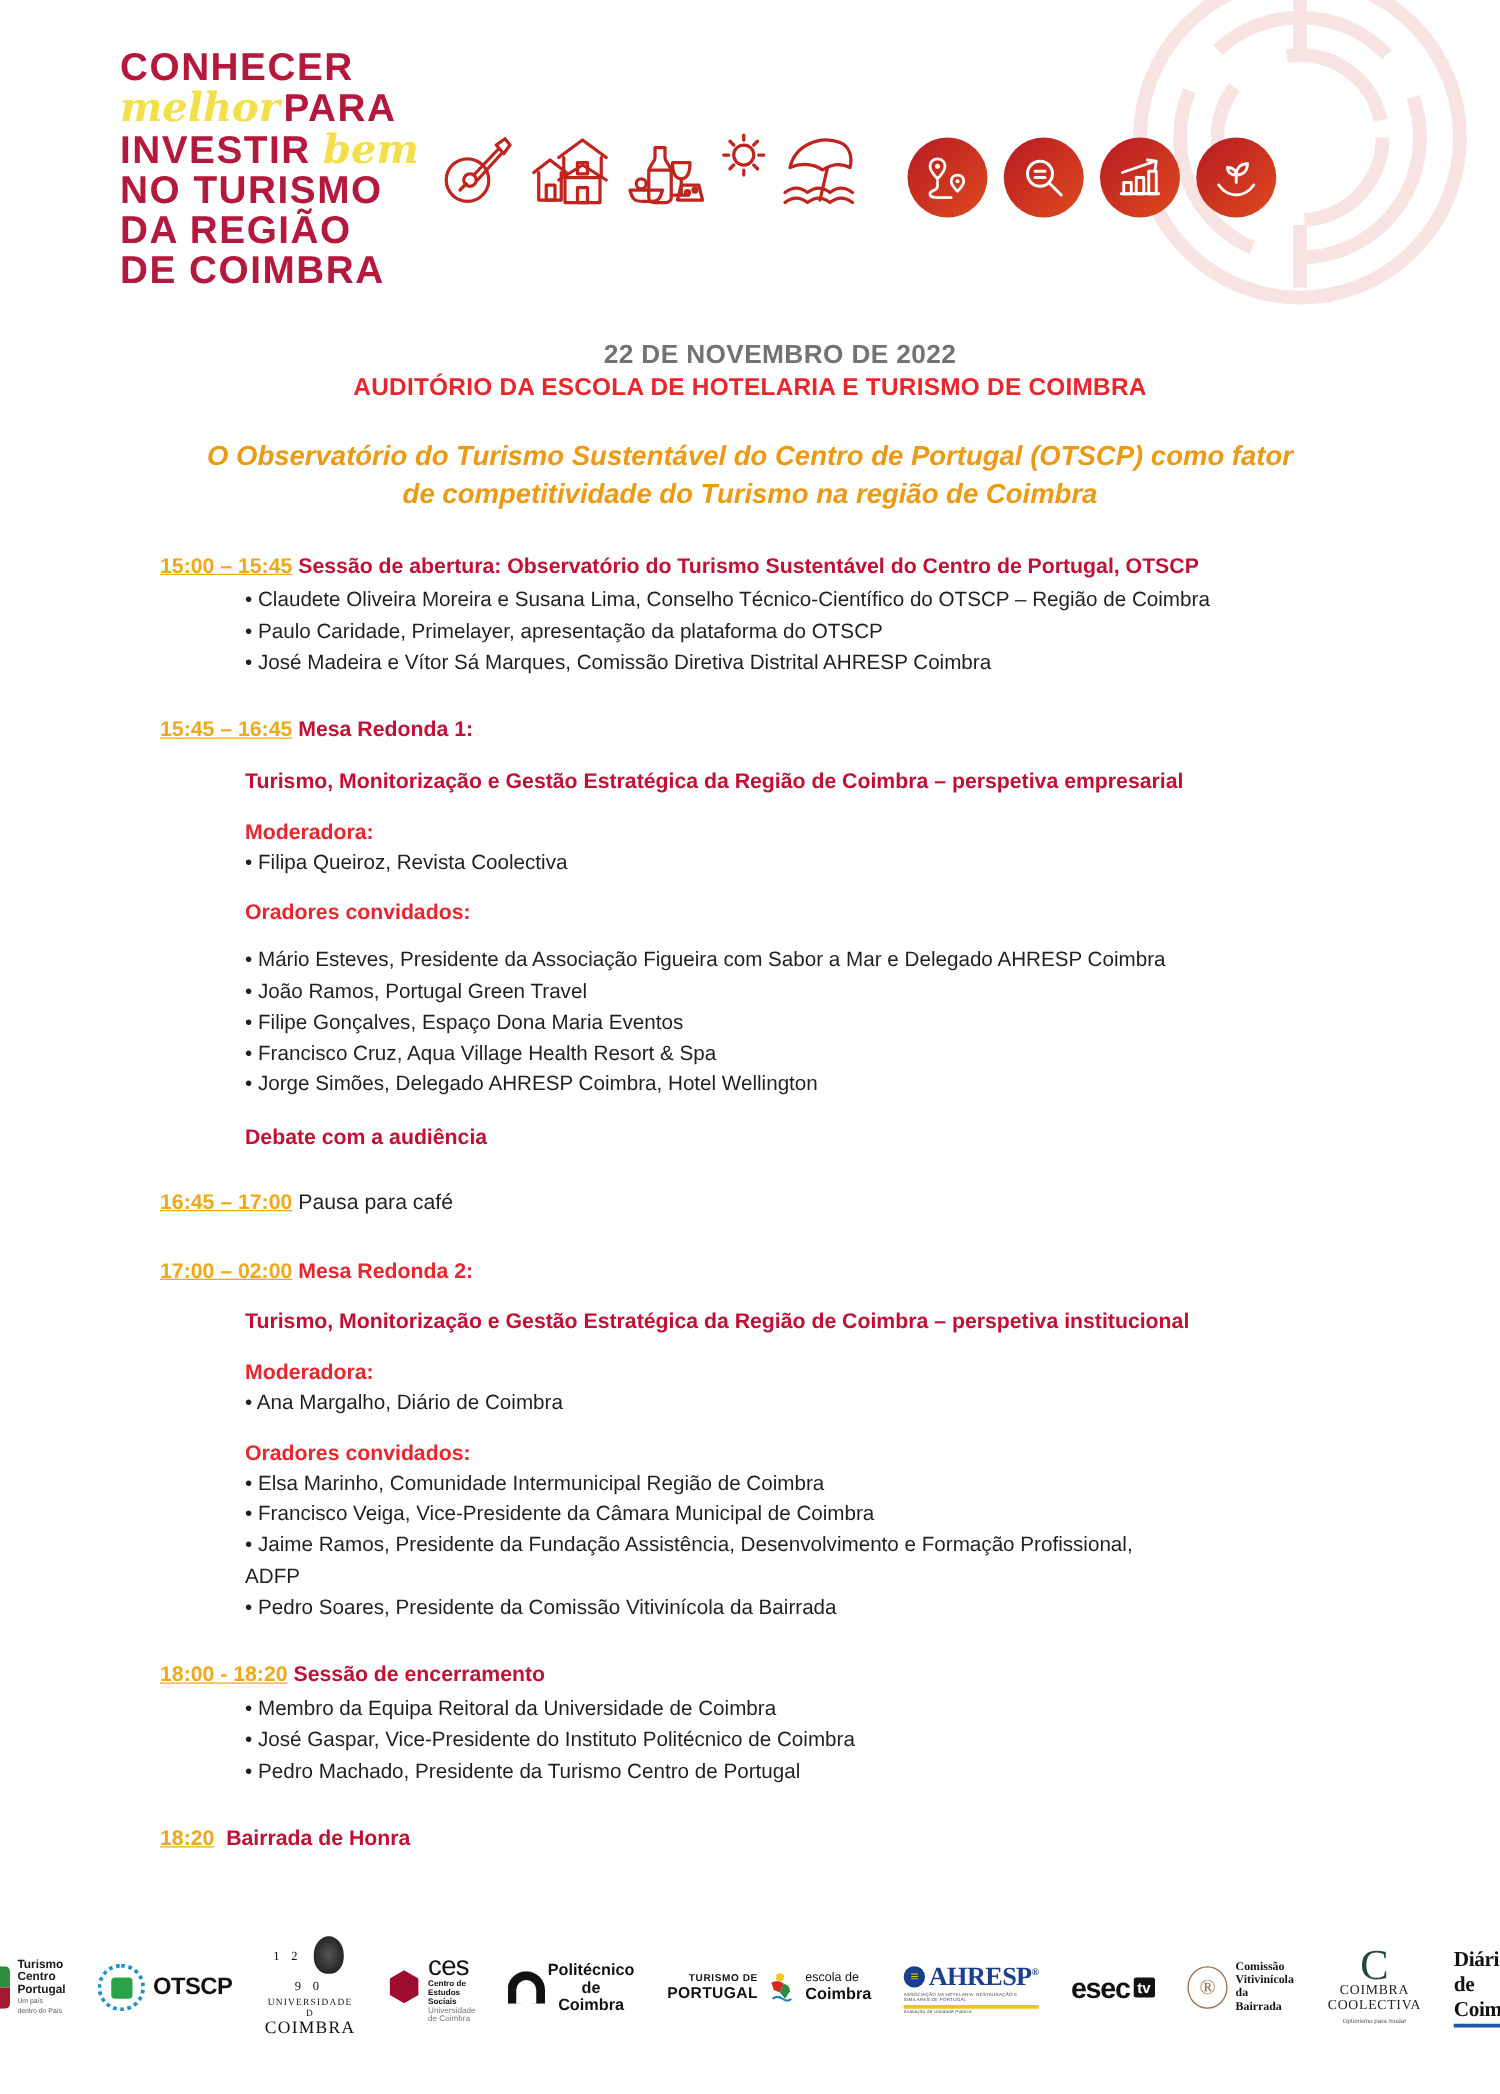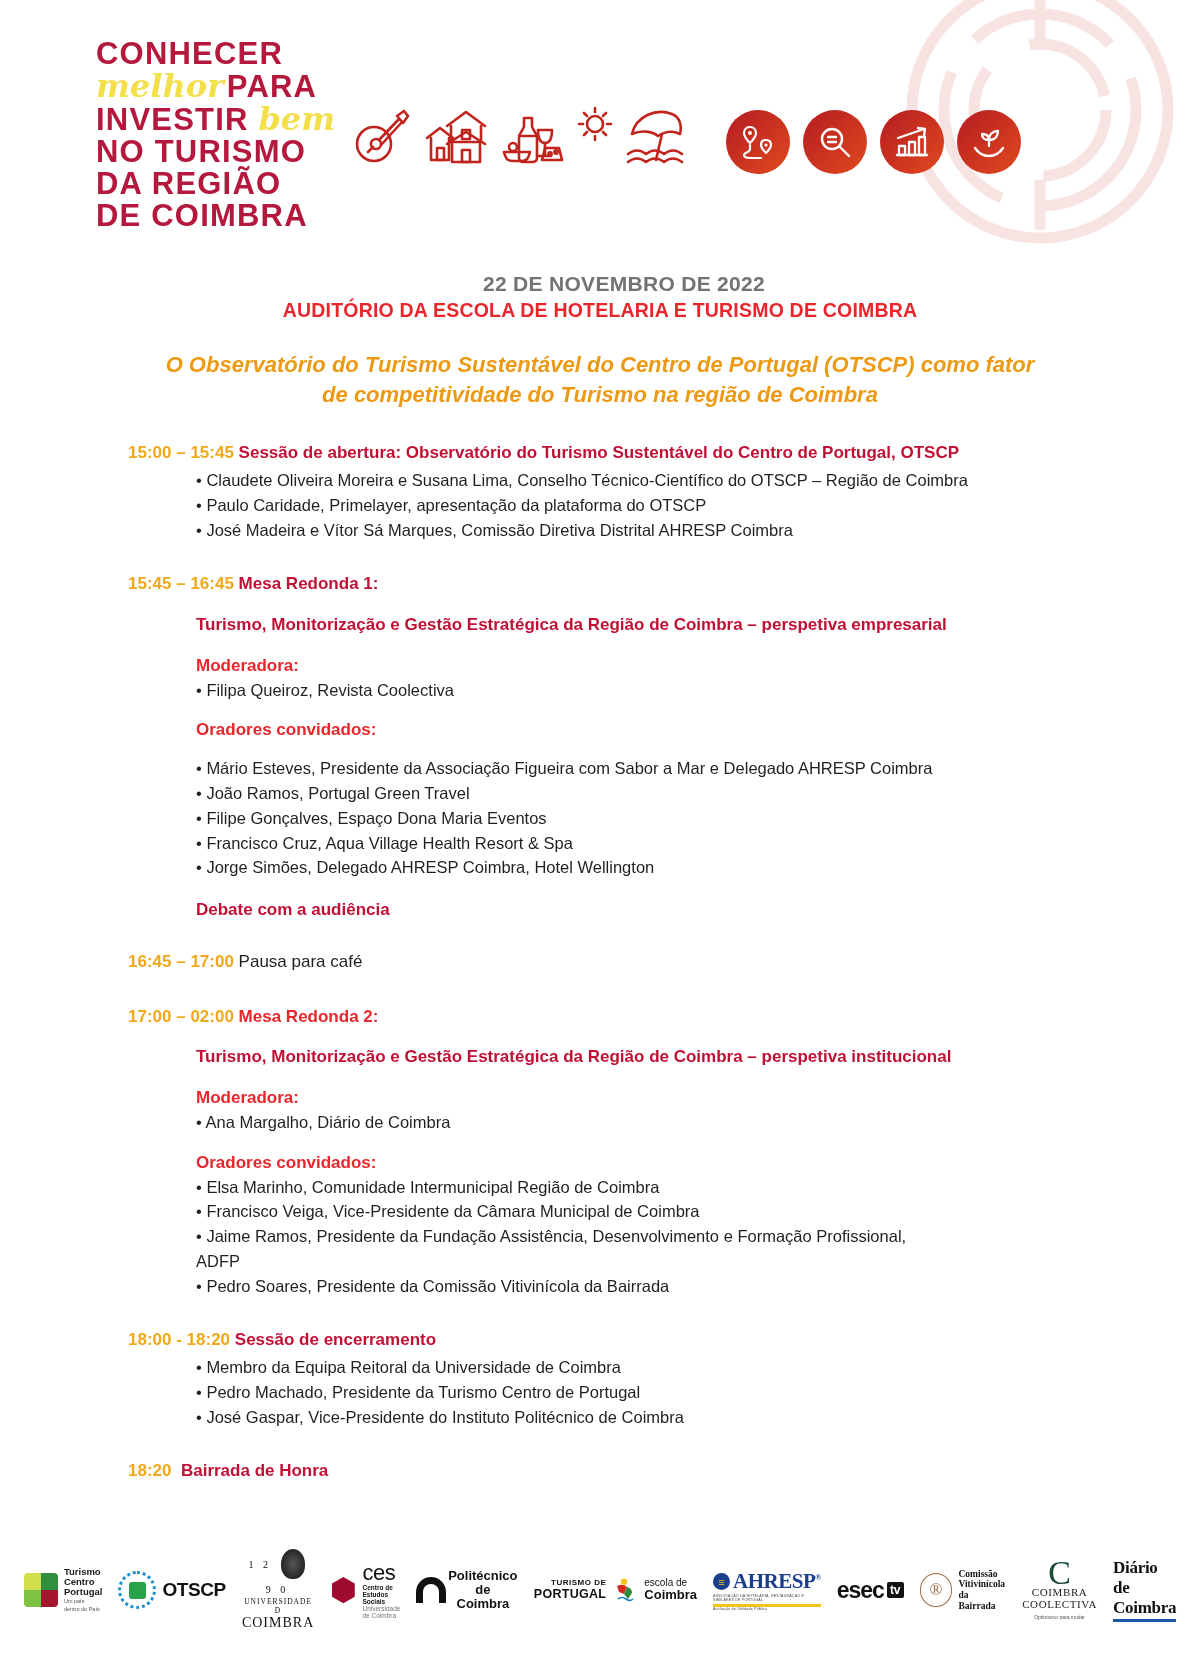--- a/index.html
+++ b/index.html
@@ -112,21 +112,21 @@
     padding: 0 128px 0 128px;
   }
 
   .block { margin-bottom: 4px; }
 
   .slot-head {
     font-size: 17px;
     font-weight: bold;
     line-height: 1.45;
   }
-  .slot-time { color: #F0A81B; }
+  .slot-time { color: #F0A81B; text-decoration: underline; }
   .slot-title-crimson { color: #C11034; }
   .slot-title-red { color: #E8262B; }
   .slot-title-plain { color: #231F20; font-weight: normal; }
 
   .slot-subtitle {
     font-size: 17px;
     font-weight: bold;
     color: #E8262B;
     padding-left: 68px;
     line-height: 1.45;
@@ -172,21 +172,21 @@
 
   
   .footer {
     position: absolute;
     left: 0;
     bottom: 44px;
     width: 1200px;
     display: flex;
     align-items: center;
     justify-content: center;
-    gap: 16px;
+    gap: 26px;
     padding: 0 28px;
   }
   .logo {
     display: flex;
     align-items: center;
     gap: 6px;
   }
   .logo-txt {
     font-family: "Liberation Sans", sans-serif;
     line-height: 1.08;
@@ -441,22 +441,22 @@
 
   <div class="spacer-lg"></div>
 
   <div class="block">
     <div class="slot-head">
       <span class="slot-time">18:00 - 18:20</span>
       <span class="slot-title-crimson">Sessão de encerramento</span>
     </div>
     <ul class="people">
       <li>Membro da Equipa Reitoral da Universidade de Coimbra</li>
+      <li>José Gaspar, Vice-Presidente do Instituto Politécnico de Coimbra</li>
       <li>Pedro Machado, Presidente da Turismo Centro de Portugal</li>
-      <li>José Gaspar, Vice-Presidente do Instituto Politécnico de Coimbra</li>
     </ul>
   </div>
 
   <div class="spacer-lg"></div>
 
   <div class="block">
     <div class="slot-head">
       <span class="slot-time">18:20</span>
       &nbsp;<span class="slot-title-crimson">Bairrada de Honra</span>
     </div>

